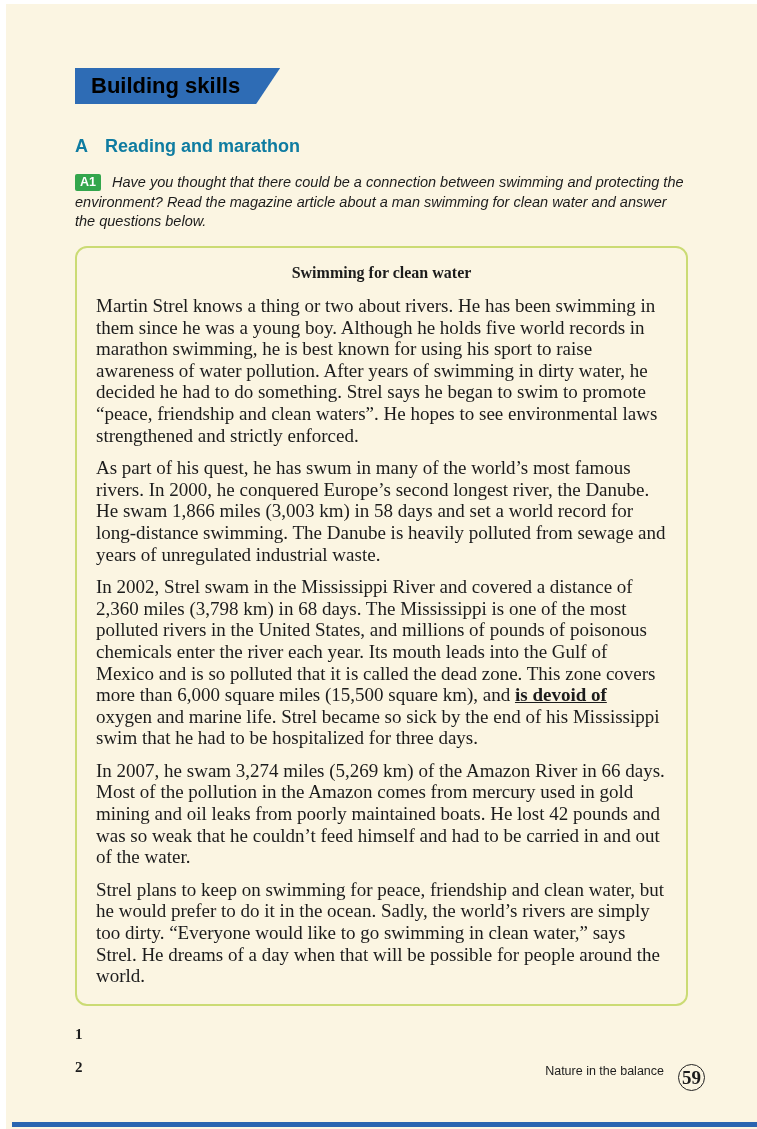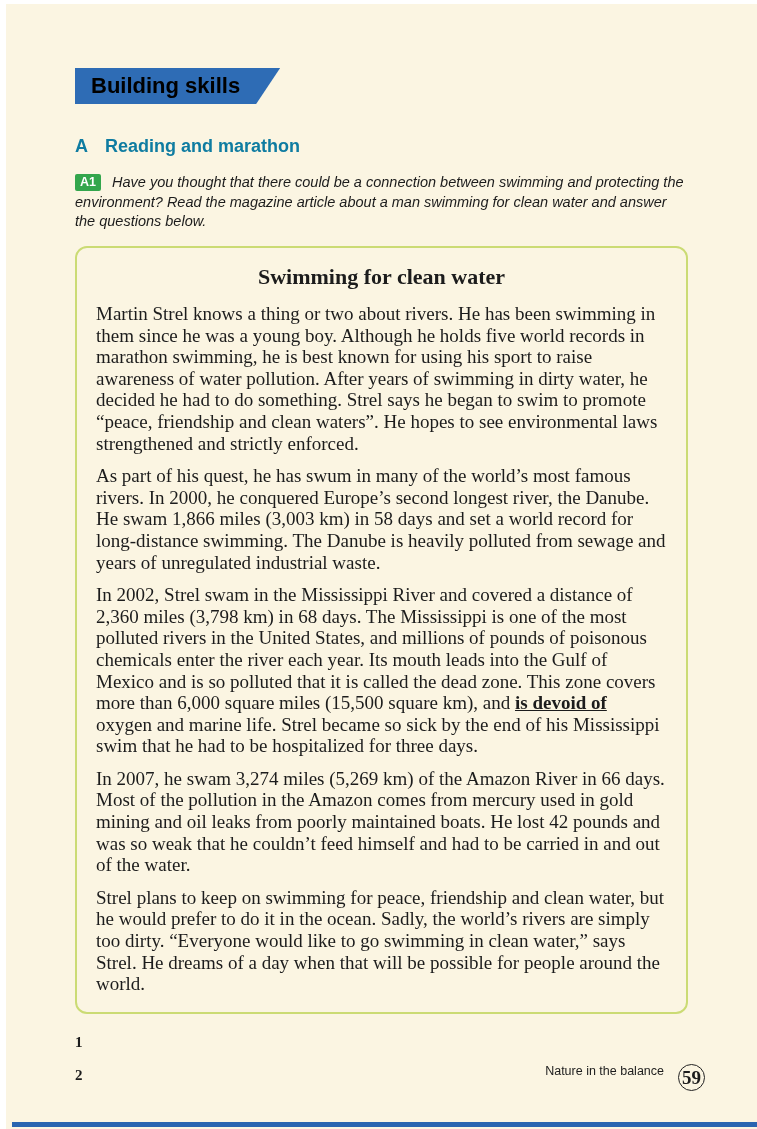--- a/index.html
+++ b/index.html
@@ -61,21 +61,21 @@
 
   .article {
     margin-top: 14px;
     border: 2px solid #cbdb74;
     border-radius: 12px;
     padding: 12px 19px 6px 19px;
   }
   .article-title {
     text-align: center;
     font-weight: bold;
-    font-size: 22px;
+    font-size: 16px;
     margin: 4px 0 13px 0;
   }
   .article p {
     font-size: 19px;
     line-height: 21.6px;
     margin: 0 0 11px 0;
   }
   .underlined { text-decoration: underline; font-weight: bold; }
 
   .questions { margin-top: 18px; }

